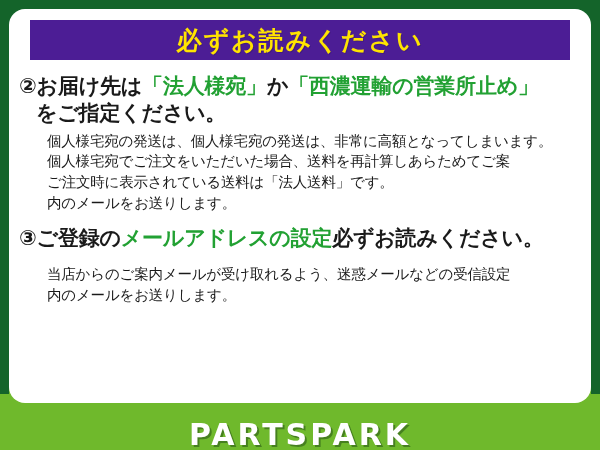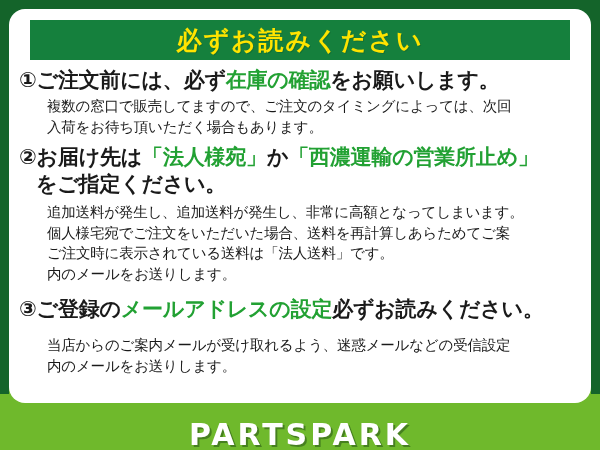--- a/index.html
+++ b/index.html
@@ -62,21 +62,21 @@
     overflow: hidden;
   }
 
   
   .header-band {
     position: absolute;
     left: 21px;
     top: 11px;
     width: 540px;
     height: 40px;
-    background: #15803d;
+    background: #4c1d95;
     display: flex;
     align-items: center;
     justify-content: center;
   }
   .header-title {
     color: #ffe400;
     font-size: 25px;
     font-weight: bold;
     letter-spacing: 2px;
     line-height: 1;
@@ -161,33 +161,26 @@
   <div class="frame-right"></div>
 
   <div class="card">
 
     <div class="header-band">
       <div class="header-title">必ずお読みください</div>
     </div>
 
     <div class="body-area">
 
-      <div class="item item-1">
-        <div class="item-head"><span>①</span><span>ご注文前には、必ず</span><span class="hl">在庫の確認</span><span>をお願いします。</span></div>
-        <div class="item-sub">
-            <span class="sub-line">複数の窓口で販売してますので、ご注文のタイミングによっては、次回</span>
-            <span class="sub-line">入荷をお待ち頂いただく場合もあります。</span>
-          </div>
-      </div>
 
       <div class="item item-2">
         <div class="item-head"><span>②</span><span>お届け先は</span><span class="hl">「法人様宛」</span><span>か</span><span class="hl">「西濃運輸の営業所止め」</span></div>
         <div class="item-head"><span class="indent2">をご指定ください。</span></div>
         <div class="item-sub">
-            <span class="sub-line">追加送料が発生し、追加送料が発生し、非常に高額となってしまいます。</span>
+            <span class="sub-line">個人様宅宛の発送は、個人様宅宛の発送は、非常に高額となってしまいます。</span>
             <span class="sub-line">個人様宅宛でご注文をいただいた場合、送料を再計算しあらためてご案</span>
             <span class="sub-line">ご注文時に表示されている送料は「法人送料」です。</span>
             <span class="sub-line">内のメールをお送りします。</span>
           </div>
       </div>
 
       <div class="item item-3">
         <div class="item-head"><span>③</span><span>ご登録の</span><span class="hl">メールアドレスの設定</span><span>必ずお読みください。</span></div>
         <div class="item-sub">
             <span class="sub-line">当店からのご案内メールが受け取れるよう、迷惑メールなどの受信設定</span>

